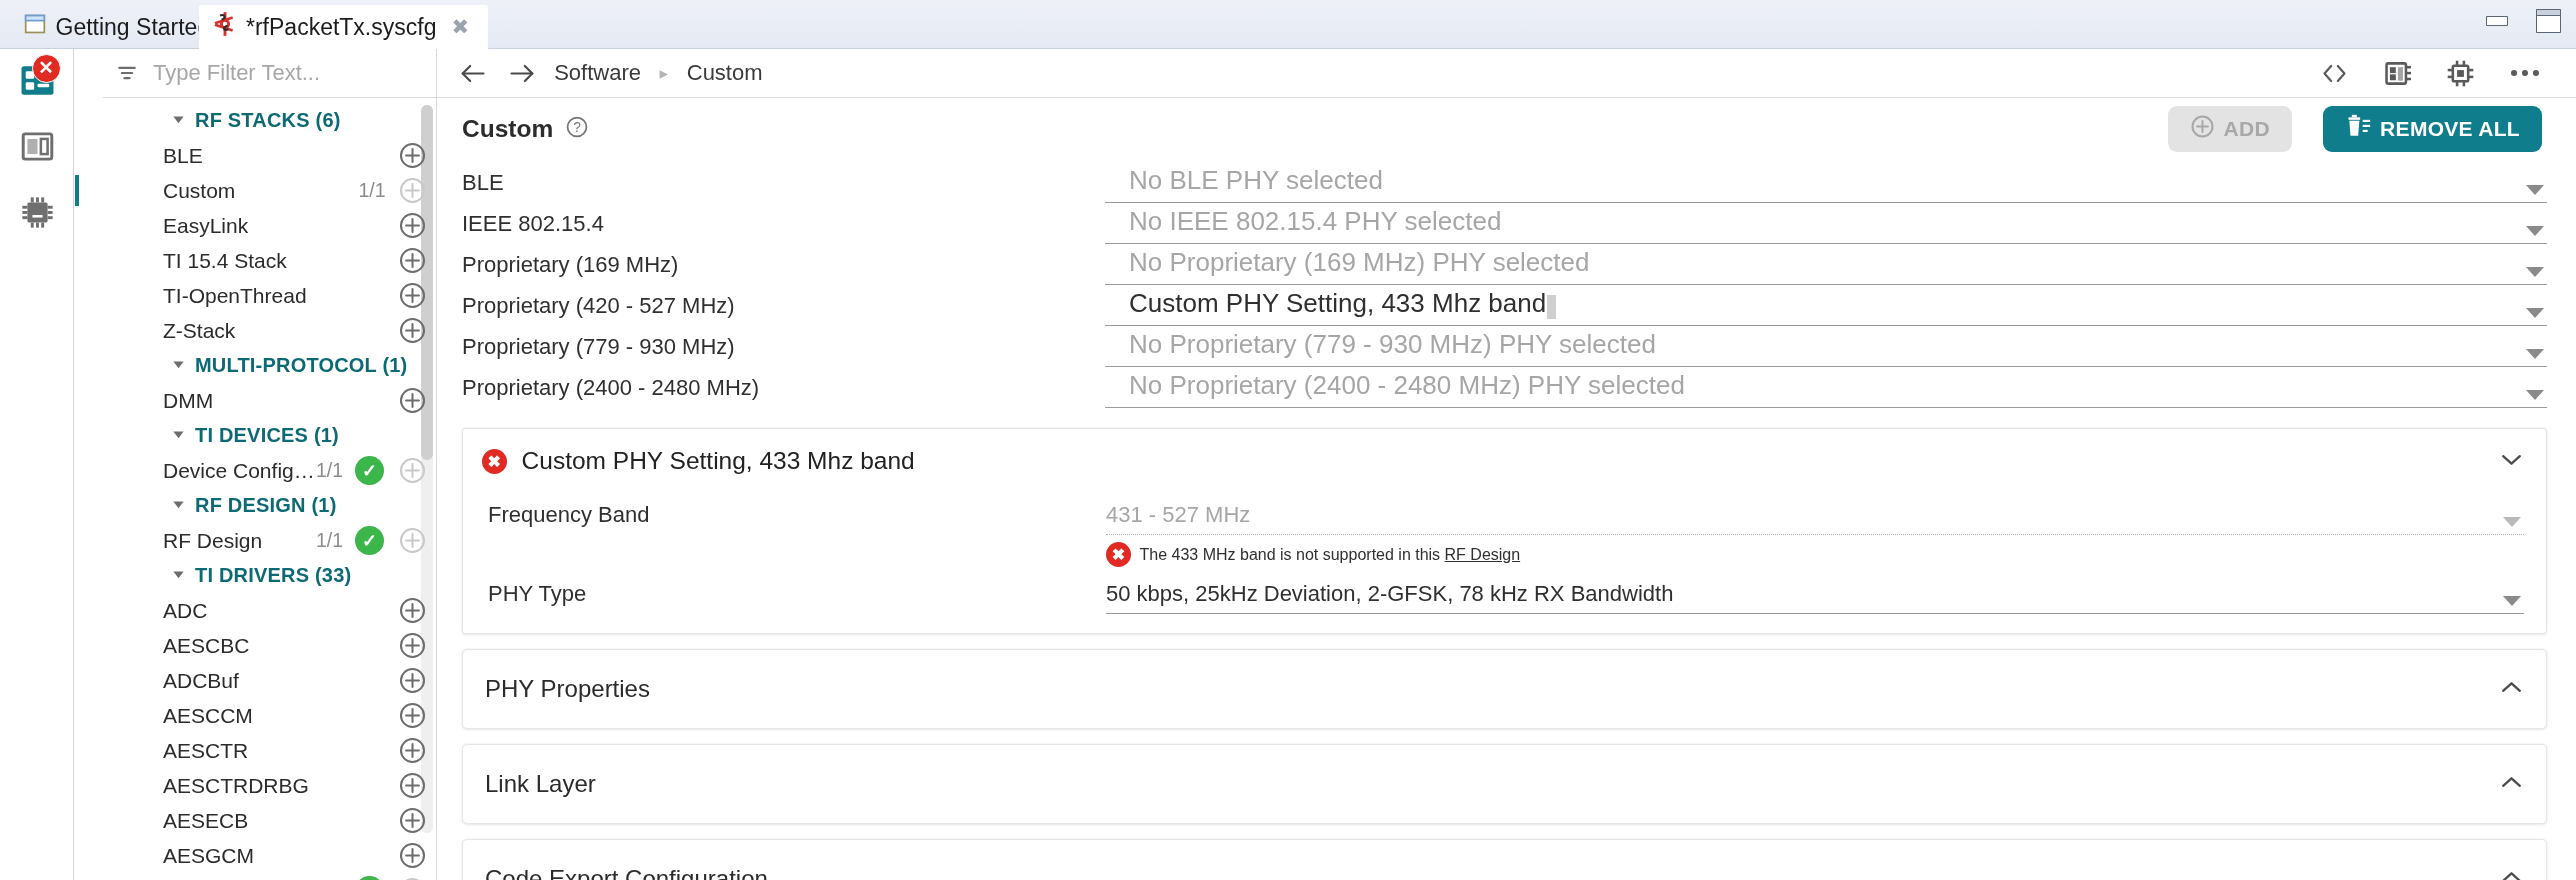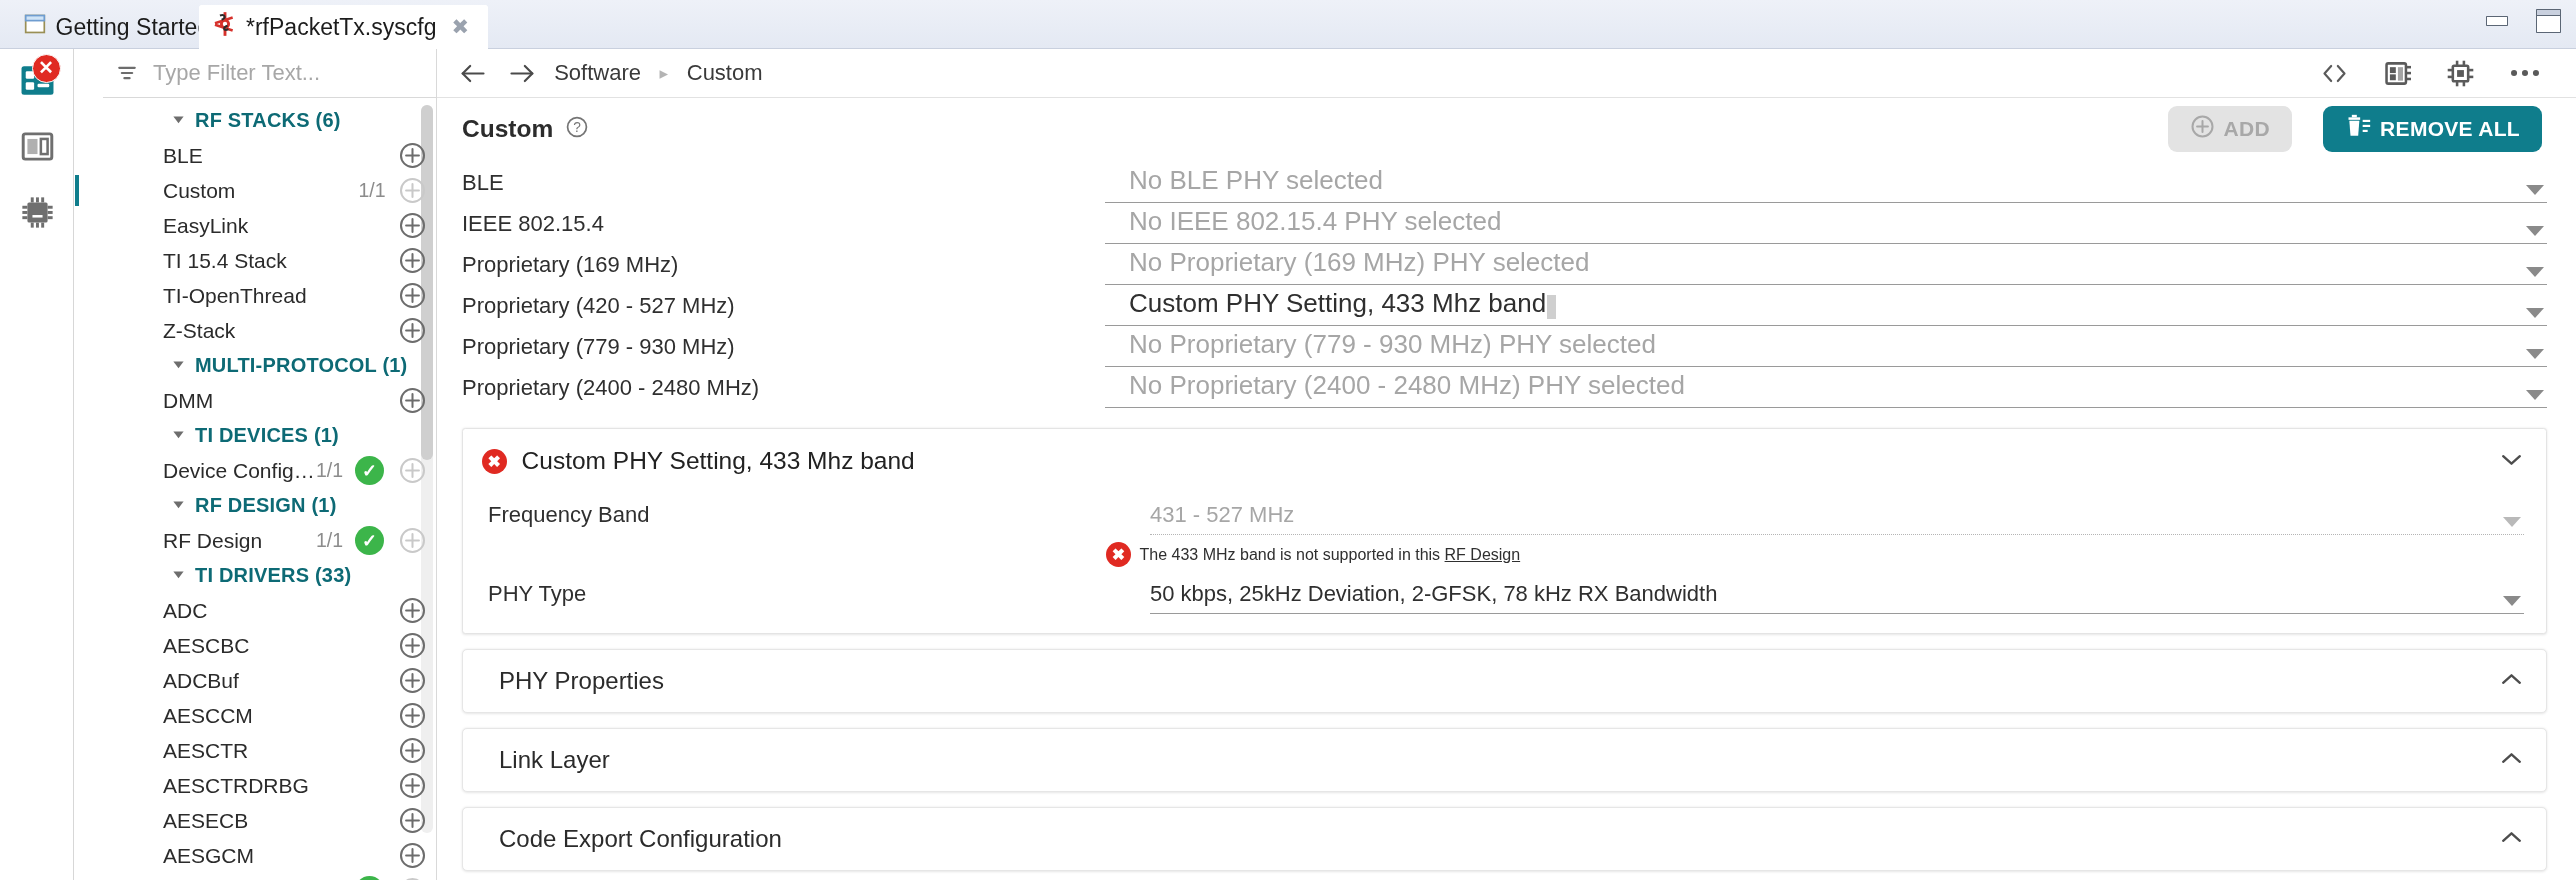--- a/index.html
+++ b/index.html
@@ -139,40 +139,40 @@
 
   
   .err-card {
     margin: 20px 29px 0 25px; background:#fff; border:0.8px solid #e4e4e4; border-radius:3.4px;
     box-shadow: 0 0.8px 2.5px rgba(0,0,0,.10);
   }
   .err-head { display:flex; align-items:center; gap:15px; height:64px; padding:0 22px 0 18.6px; }
   .err-head-title { font-size:24.5px; color:#222; }
   .err-head .spacer { flex:1; }
   .err-body { padding: 8.5px 22px 18.6px 25px; }
-  .err-row { display:flex; align-items:flex-end;gap:44px; }
+  .err-row { display:flex; align-items:flex-end; }
   .err-label { width:618px; font-size:22px; color:#2f2f2f; padding-bottom:7.6px; }
   .err-ctrl { flex:1; position:relative; padding-bottom:6px; }
   .err-ctrl.disabled { border-bottom:1.7px dotted #b5b5b5; }
   .err-ctrl.solid { border-bottom:1.7px solid #9a9a9a; }
   .err-val { font-size:22px; color:#2f2f2f;text-align:center; }
   .err-val.dim { color:#a6a6a6; }
   .err-msg { display:flex; align-items:center; gap:8.5px; margin:6.8px 0 0 0; }
   .err-msg-text { font-size:16px; color:#2f2f2f; }
   .err-link { text-decoration:underline; color:#2f2f2f; }
   .mini-badge {
     width:25px; height:25px; border-radius:50%; background:#e02a22; color:#fff;
     display:flex; align-items:center; justify-content:center; font-size:16px; font-weight:bold; flex:0 0 auto;
   }
 
   
   .acc {
     margin: 15px 29px 0 25px; background:#fff; border:0.8px solid #e6e6e6; border-radius:5px;
     box-shadow: 0 0.8px 2.5px rgba(0,0,0,.10);
-    height:64px; display:flex; align-items:center; padding:0 22px 0 36px;
+    height:80px; display:flex; align-items:center; padding:0 22px 0 22px;
   }
   .acc-title { font-size:24px; color:#2b2b2b; }
   .acc .spacer { flex:1; }
 
   .chev { display:block; }
 </style>
 </head>
 <body>
 
 <div id="app">

